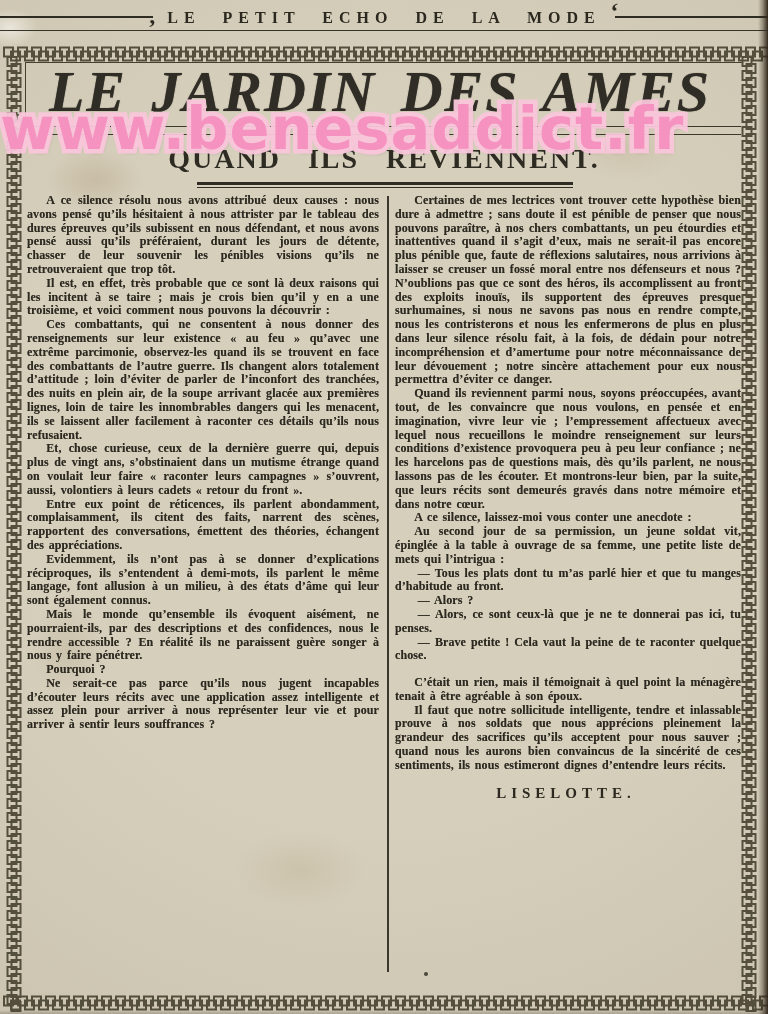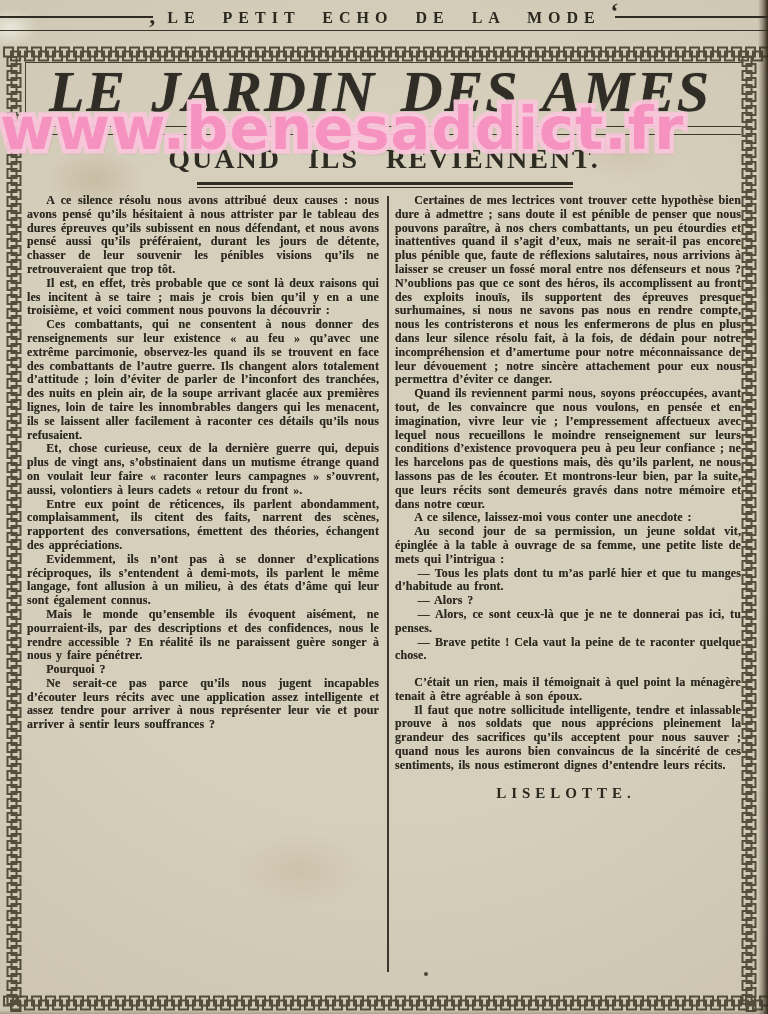--- a/index.html
+++ b/index.html
@@ -634,21 +634,21 @@
   <div class="columns">
     <section id="col-left" class="col left">
         <p class="">A ce silence résolu nous avons attribué deux causes : nous avons pensé qu’ils hésitaient à nous attrister par le tableau des dures épreuves qu’ils subissent en nous défendant, et nous avons pensé aussi qu’ils préféraient, durant les jours de détente, chasser de leur souvenir les pénibles visions qu’ils ne retrouveraient que trop tôt.</p>
         <p class="">Il est, en effet, très probable que ce sont là deux raisons qui les incitent à se taire ; mais je crois bien qu’il y en a une troisième, et voici comment nous pouvons la découvrir :</p>
         <p class="">Ces combattants, qui ne consentent à nous donner des renseignements sur leur existence « au feu » qu’avec une extrême parcimonie, observez-les quand ils se trouvent en face des combattants de l’autre guerre. Ils changent alors totalement d’attitude ; loin d’éviter de parler de l’inconfort des tranchées, des nuits en plein air, de la soupe arrivant glacée aux premières lignes, loin de taire les innombrables dangers qui les menacent, ils se laissent aller facilement à raconter ces détails qu’ils nous refusaient.</p>
         <p class="">Et, chose curieuse, ceux de la dernière guerre qui, depuis plus de vingt ans, s’obstinaient dans un mutisme étrange quand on voulait leur faire « raconter leurs campagnes » s’ouvrent, aussi, volontiers à leurs cadets « retour du front ».</p>
         <p class="">Entre eux point de réticences, ils parlent abondamment, complaisamment, ils citent des faits, narrent des scènes, rapportent des conversations, émettent des théories, échangent des appréciations.</p>
         <p class="">Evidemment, ils n’ont pas à se donner d’explications réciproques, ils s’entendent à demi-mots, ils parlent le même langage, font allusion à un milieu, à des états d’âme qui leur sont également connus.</p>
         <p class="">Mais le monde qu’ensemble ils évoquent aisément, ne pourraient-ils, par des descriptions et des confidences, nous le rendre accessible ? En réalité ils ne paraissent guère songer à nous y faire pénétrer.</p>
         <p class="">Pourquoi ?</p>
-        <p class="">Ne serait-ce pas parce qu’ils nous jugent incapables d’écouter leurs récits avec une application assez intelligente et assez tendre pour arriver à nous représenter leur vie et pour arriver à sentir leurs souffrances ?</p>
+        <p class="">Ne serait-ce pas parce qu’ils nous jugent incapables d’écouter leurs récits avec une application assez intelligente et assez plein pour arriver à nous représenter leur vie et pour arriver à sentir leurs souffrances ?</p>
       </section>
     <section id="col-right" class="col right">
     <p class="">Certaines de mes lectrices vont trouver cette hypothèse bien dure à admettre ; sans doute il est pénible de penser que nous pouvons paraître, à nos chers combattants, un peu étourdies et inattentives quand il s’agit d’eux, mais ne serait-il pas encore plus pénible que, faute de réflexions salutaires, nous arrivions à laisser se creuser un fossé moral entre nos défenseurs et nous ? N’oublions pas que ce sont des héros, ils accomplissent au front des exploits inouïs, ils supportent des épreuves presque surhumaines, si nous ne savons pas nous en rendre compte, nous les contristerons et nous les enfermerons de plus en plus dans leur silence résolu fait, à la fois, de dédain pour notre incompréhension et d’amertume pour notre méconnaissance de leur dévouement ; notre sincère attachement pour eux nous permettra d’éviter ce danger.</p>
         <p class="">Quand ils reviennent parmi nous, soyons préoccupées, avant tout, de les convaincre que nous voulons, en pensée et en imagination, vivre leur vie ; l’empressement affectueux avec lequel nous recueillons le moindre renseignement sur leurs conditions d’existence provoquera peu à peu leur confiance ; ne les harcelons pas de questions mais, dès qu’ils parlent, ne nous lassons pas de les écouter. Et montrons-leur bien, par la suite, que leurs récits sont demeurés gravés dans notre mémoire et dans notre cœur.</p>
         <p class="">A ce silence, laissez-moi vous conter une anecdote :</p>
         <p class="">Au second jour de sa permission, un jeune soldat vit, épinglée à la table à ouvrage de sa femme, une petite liste de mets qui l’intrigua :</p>
         <p class="dialogue">— Tous les plats dont tu m’as parlé hier et que tu manges d’habitude au front.</p>
         <p class="dialogue">— Alors ?</p>
         <p class="dialogue">— Alors, ce sont ceux-là que je ne te donnerai pas ici, tu penses.</p>
         <p class="dialogue">— Brave petite ! Cela vaut la peine de te raconter quelque chose.</p>

